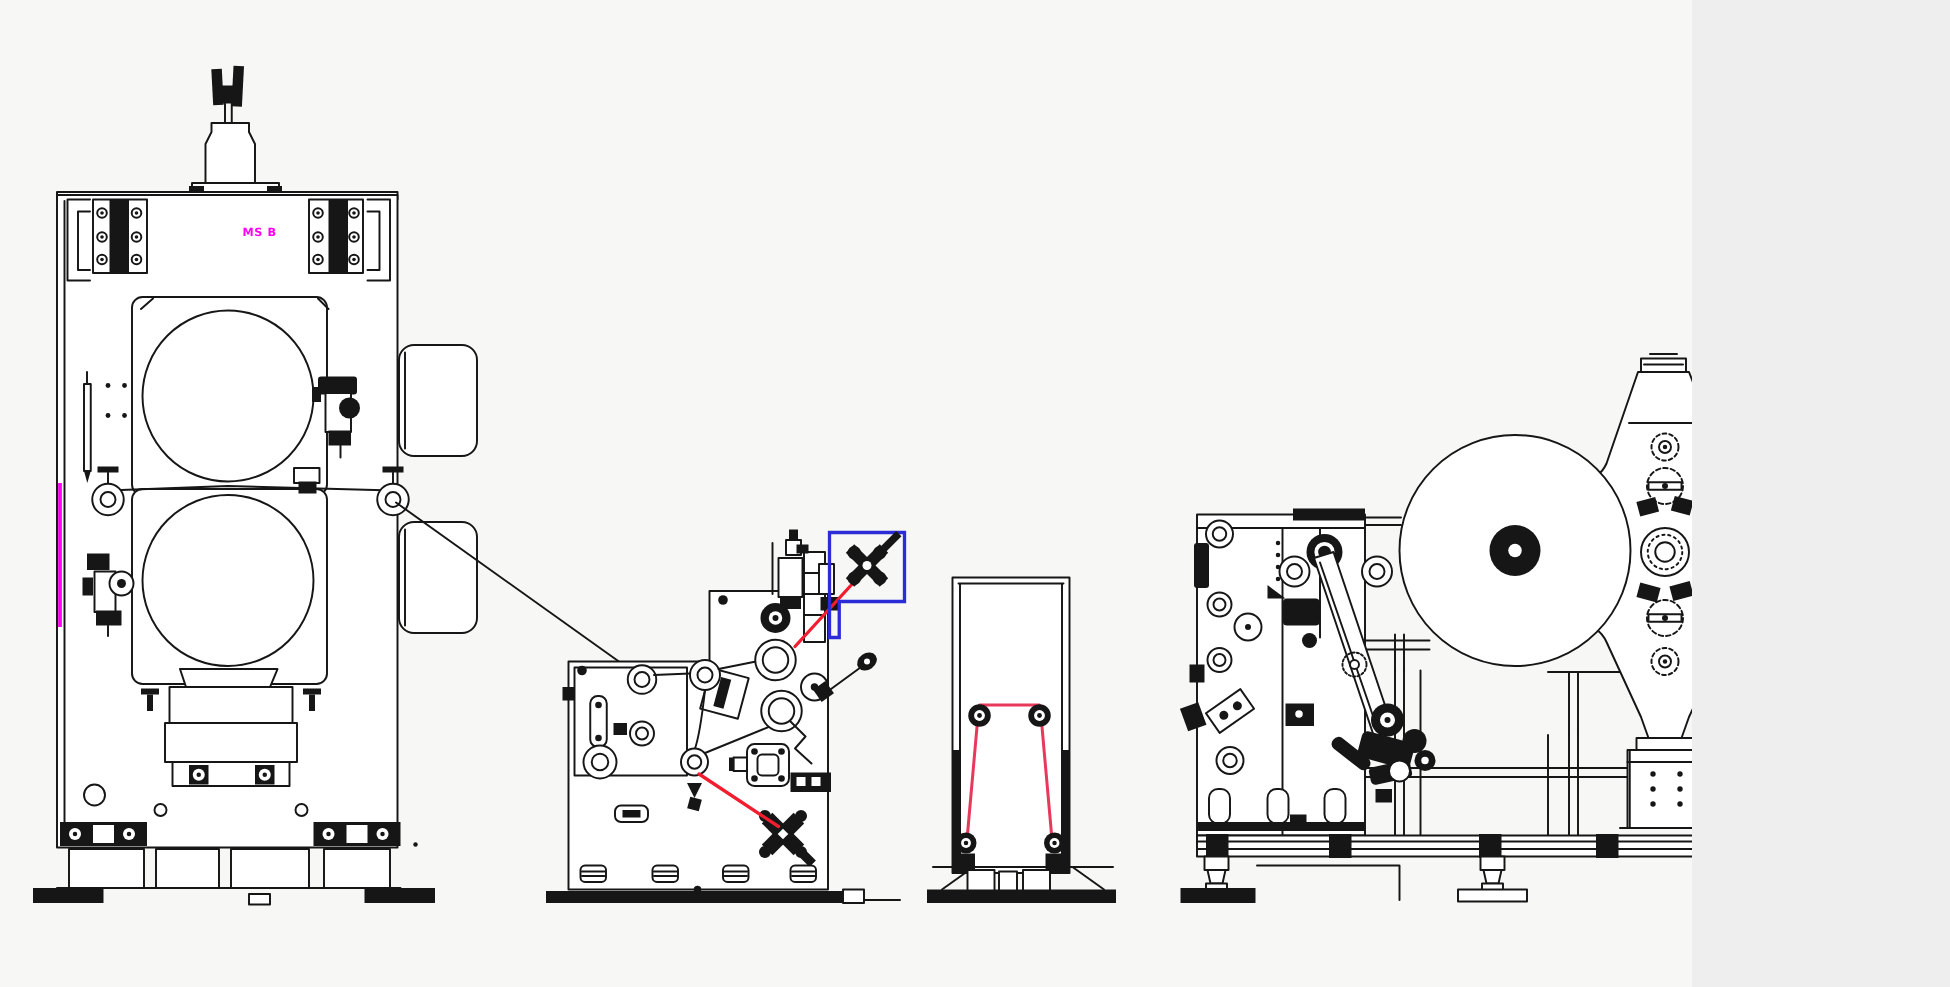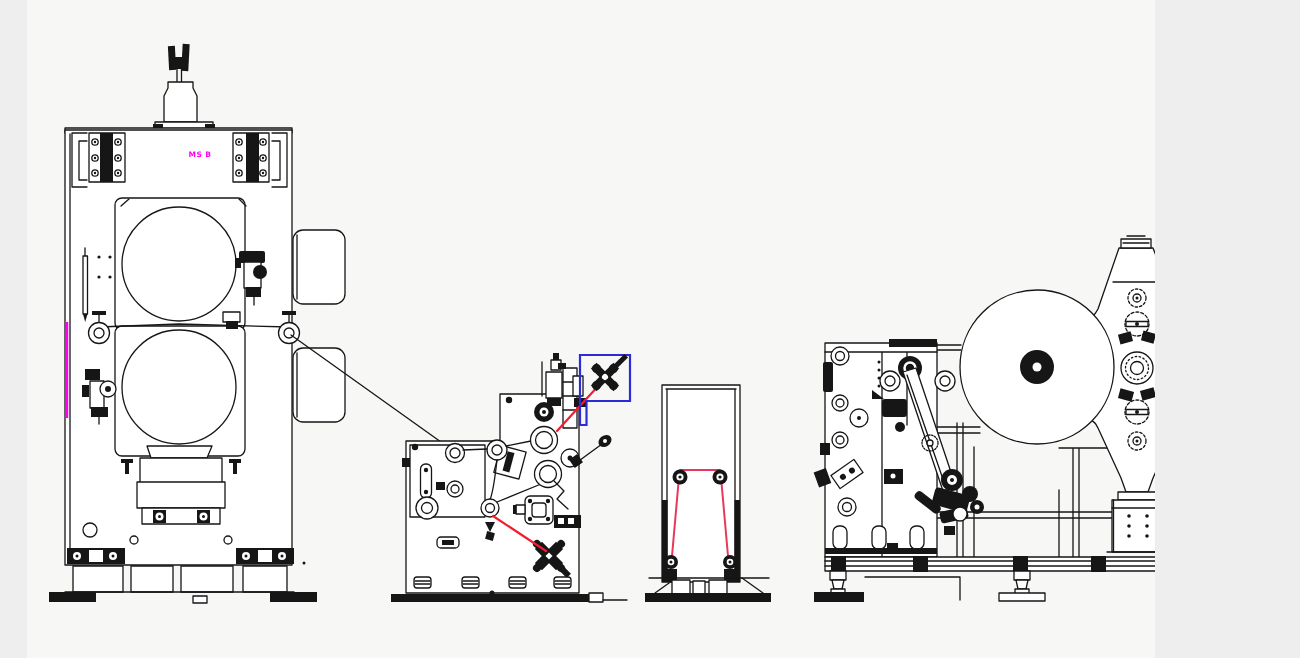--- a/index.html
+++ b/index.html
@@ -1,17 +1,17 @@
 <!DOCTYPE html>
 <html style="--bg: #f7f7f5; --paper: #ffffff; --ink: #161616; --red: #f21d2f; --rose: #e8395c; --blue: #2b2bd8; --magenta: #ff00f2;"><head>
 <meta charset="utf-8">
 <style>
   html,body{margin:0;padding:0;}
   body{background:#eee;font-family:"DejaVu Sans",sans-serif;}
-  .stage{position:relative;width:1128px;height:658px;background:var(--bg,#f7f7f5);overflow:hidden;margin-left:27px;}
+  .stage{position:relative;width:1128px;height:658px;background:var(--bg,#f7f7f5);overflow:hidden;}
   svg{display:block;}
   .s{stroke:var(--ink,#161616);fill:none;stroke-width:1.3;stroke-linecap:round;stroke-linejoin:round;}
   .w{stroke:var(--ink,#161616);fill:var(--paper,#ffffff);stroke-width:1.3;stroke-linecap:round;stroke-linejoin:round;}
   .f{fill:var(--ink,#161616);stroke:none;}
   .wf{fill:var(--paper,#ffffff);stroke:none;}
   .red{stroke:var(--red,#f21d2f);fill:none;stroke-width:2.2;stroke-linecap:round;}
   .rose{stroke:var(--rose,#e8395c);fill:none;stroke-width:2;stroke-linecap:round;}
   .blue{stroke:var(--blue,#2b2bd8);fill:none;stroke-width:2.2;stroke-linejoin:miter;}
   .mag{stroke:var(--magenta,#ff00f2);fill:none;stroke-width:2.5;}
   .label{fill:var(--magenta,#ff00f2);font:700 7.5px "DejaVu Sans",sans-serif;letter-spacing:.4px;text-anchor:middle;}

